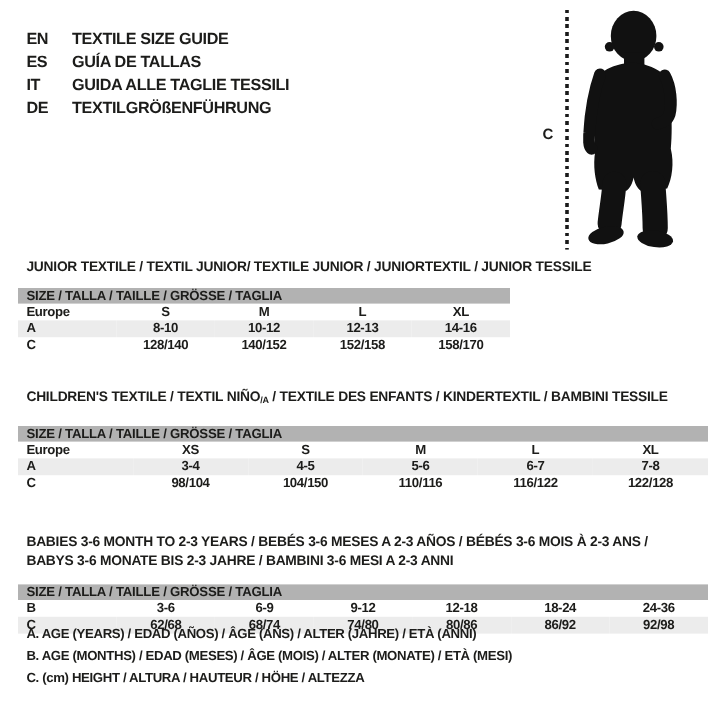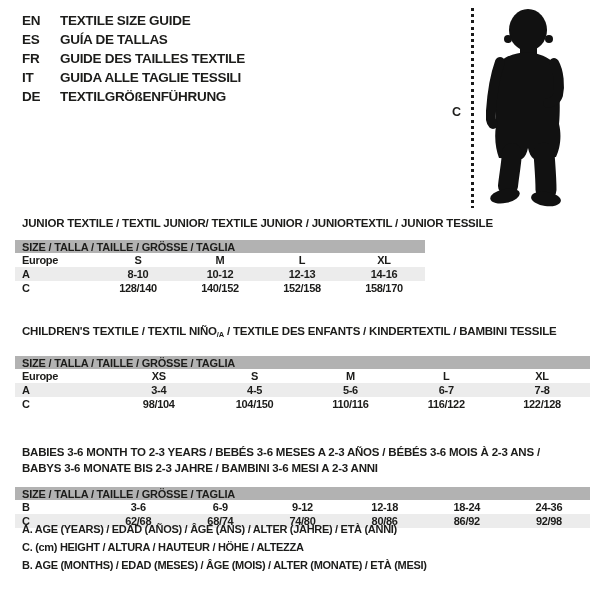--- a/index.html
+++ b/index.html
@@ -2,21 +2,21 @@
 <html><head>
 <meta charset="utf-8">
 <style>
   html,body{margin:0;padding:0;}
   body{
     width:600px;height:600px;position:relative;background:#ffffff;
     font-family:"Liberation Sans", sans-serif;color:#1c1c1a;
     font-weight:bold;letter-spacing:-0.3px;overflow:hidden;
   }
   
-  .lang-block{position:absolute;left:22px;top:11px;}
+  .lang-block{position:absolute;left:22px;top:23px;}
   .lang-row{display:flex;line-height:19px;font-size:13.5px;}
   .lang-code{width:38px;flex:0 0 38px;}
   
   .measure-line{position:absolute;left:471px;top:8px;width:2.5px;height:200px;
     background:repeating-linear-gradient(to bottom,#1a1a1a 0 3px,transparent 3px 6.2px);}
   .measure-label{position:absolute;left:452px;top:105px;font-size:12.5px;}
   .baby-figure{position:absolute;left:486px;top:8px;}
   
   .size-section{position:absolute;left:15px;width:575px;}
   .sec-title{font-size:11.5px;line-height:16px;padding-left:7px;letter-spacing:-0.2px;}
@@ -44,24 +44,20 @@
 <body>
 
 <div class="lang-block">
   <div class="lang-row">
     <span class="lang-code">EN</span>
     <span>TEXTILE SIZE GUIDE</span>
   </div>
   <div class="lang-row">
     <span class="lang-code">ES</span>
     <span>GUÍA DE TALLAS</span>
-  </div>
-  <div class="lang-row">
-    <span class="lang-code">FR</span>
-    <span>GUIDE DES TAILLES TEXTILE</span>
   </div>
   <div class="lang-row">
     <span class="lang-code">IT</span>
     <span>GUIDA ALLE TAGLIE TESSILI</span>
   </div>
   <div class="lang-row">
     <span class="lang-code">DE</span>
     <span>TEXTILGRÖßENFÜHRUNG</span>
   </div>
 </div>
@@ -188,15 +184,15 @@
           <td>80/86</td>
           <td>86/92</td>
           <td>92/98</td>
         </tr>
       </tbody>
   </table>
 </section>
 
 <div class="legend">
   <div class="legend-line">A. AGE (YEARS) / EDAD (AÑOS) / ÂGE (ANS) / ALTER (JAHRE) / ETÀ (ANNI)</div>
+  <div class="legend-line">B. AGE (MONTHS) / EDAD (MESES) / ÂGE (MOIS) / ALTER (MONATE) / ETÀ (MESI)</div>
   <div class="legend-line">C. (cm) HEIGHT / ALTURA / HAUTEUR / HÖHE / ALTEZZA</div>
-  <div class="legend-line">B. AGE (MONTHS) / EDAD (MESES) / ÂGE (MOIS) / ALTER (MONATE) / ETÀ (MESI)</div>
 </div>
 
 </body></html>

